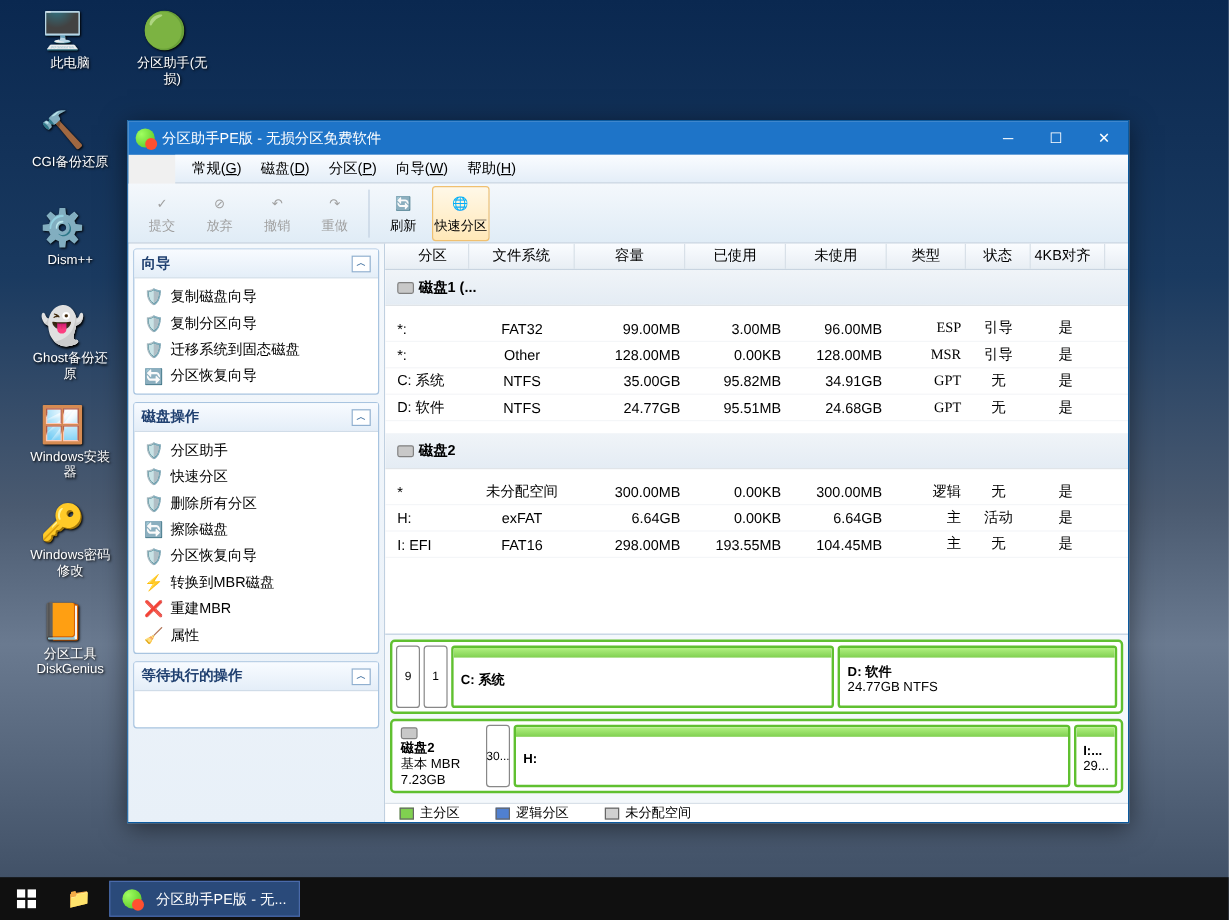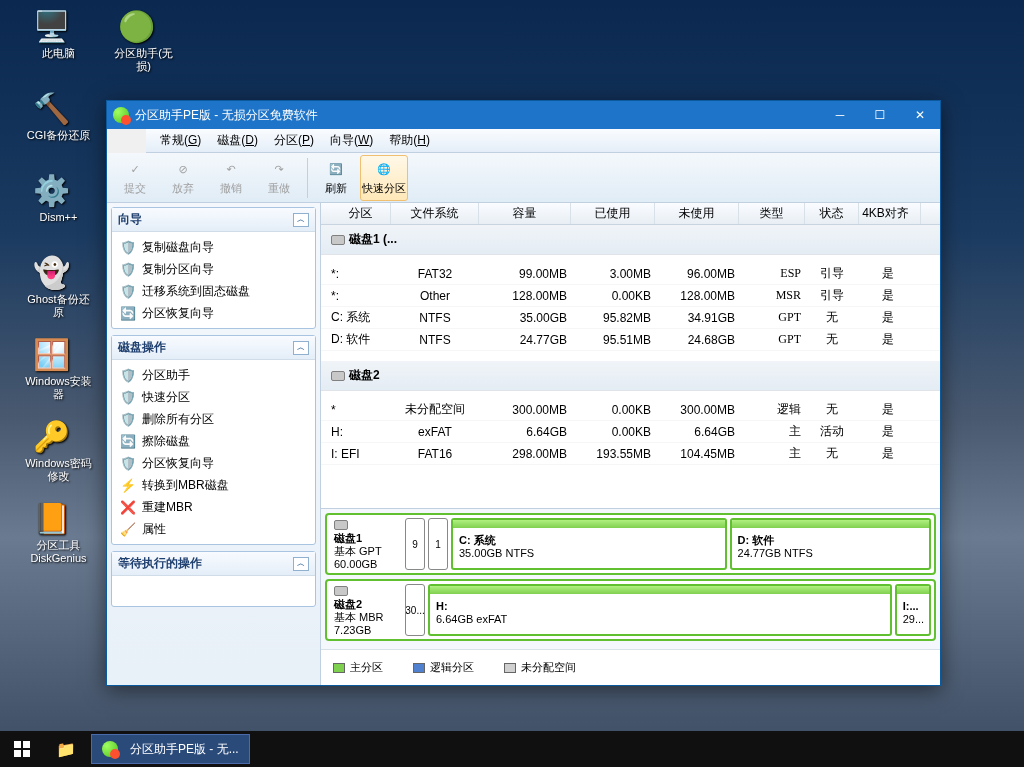--- a/index.html
+++ b/index.html
@@ -72,21 +72,21 @@
 .dm-info { width: 72px; padding: 2px 4px; font-size: 11px; line-height: 13px; }
 .dm-info-name { font-weight: bold; }
 .dm-info .disk-icon { margin-bottom: 2px; }
 .dm-seg { border: 1px solid #888; border-radius: 3px; display: flex; flex-direction: column; justify-content: center; padding: 2px 6px; font-size: 11px; line-height: 13px; background: white; position: relative; overflow: hidden; }
 .dm-seg.green { border: 2px solid #60c030; }
 .dm-seg.green::before { content:''; position:absolute; top:0; left:0; height:8px; right:0; background: linear-gradient(#b0f080, #80d050); }
 .dm-seg.small { width: 20px; align-items: center; font-size: 10px; }
 .dm-seg-name { font-weight: bold; margin-top: 6px; }
 
 
-.legend { height: 36px; display: flex; align-items: center; gap: 30px; padding: 0 12px; font-size: 11px; border-top: 1px solid #d8e0e8; }
+.legend { height: 16px; display: flex; align-items: center; gap: 30px; padding: 0 12px; font-size: 11px; border-top: 1px solid #d8e0e8; }
 .lg-item { display: flex; align-items: center; gap: 5px; }
 .lg-swatch { width: 12px; height: 10px; border: 1px solid #666; }
 .lg-green { background: #80d050; }
 .lg-blue { background: #5080d0; }
 .lg-gray { background: #d0d0d0; }
 
 
 .c-part { width: 70px; text-align: left; padding-left: 10px !important; }
 .c-fs   { width: 88px; text-align: center; }
 .c-cap  { width: 92px; text-align: right; }
@@ -351,54 +351,46 @@
             <div class="gr-cell c-used">193.55MB</div>
             <div class="gr-cell c-free">104.45MB</div>
             <div class="gr-cell c-type">主</div>
             <div class="gr-cell c-stat">无</div>
             <div class="gr-cell c-4k">是</div>
           </div>
           <div style="height: 10px;"></div>
         </div>
       <div class="diskmaps" id="diskmaps">
           <div class="diskmap">
-            <div class="dm-info">
-              <div class="disk-icon"></div>
-              <div class="dm-info-name">磁盘1</div>
-              <div>基本 GPT</div>
-              <div>60.00GB</div>
-            </div>
             <div class="dm-seg small">
               <span>9</span>
             </div>
             <div class="dm-seg small">
               <span>1</span>
             </div>
             <div class="dm-seg green" style="flex: 35 1 0%;">
               <div class="dm-seg-name">C: 系统</div>
-              <div>35.00GB NTFS</div>
             </div>
             <div class="dm-seg green" style="flex: 25 1 0%;">
               <div class="dm-seg-name">D: 软件</div>
               <div>24.77GB NTFS</div>
             </div>
           </div>
           <div class="diskmap">
             <div class="dm-info">
               <div class="disk-icon"></div>
               <div class="dm-info-name">磁盘2</div>
               <div>基本 MBR</div>
               <div>7.23GB</div>
             </div>
             <div class="dm-seg small">
               <span>30...</span>
             </div>
             <div class="dm-seg green" style="flex: 66 1 0%;">
               <div class="dm-seg-name">H:</div>
-              <div>6.64GB exFAT</div>
             </div>
             <div class="dm-seg green" style="flex: 3 1 0%;">
               <div class="dm-seg-name">I:...</div>
               <div>29...</div>
             </div>
           </div>
         </div>
       <div class="legend" id="legend">
           <div class="lg-item">
             <span class="lg-swatch lg-green"></span>

